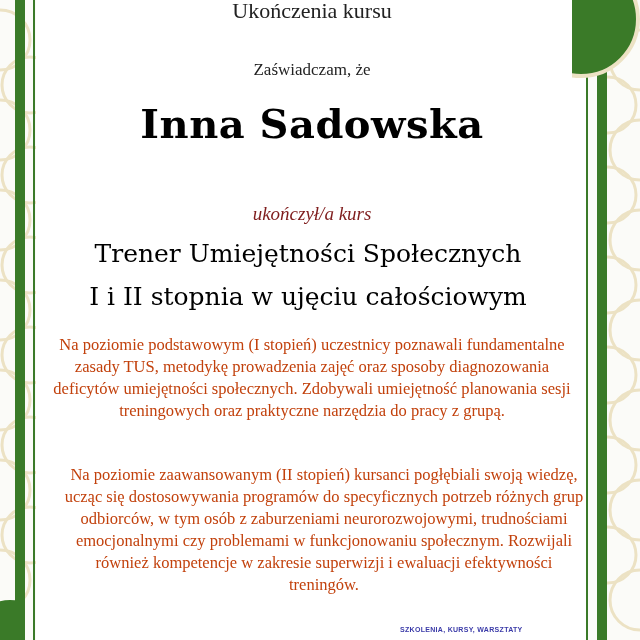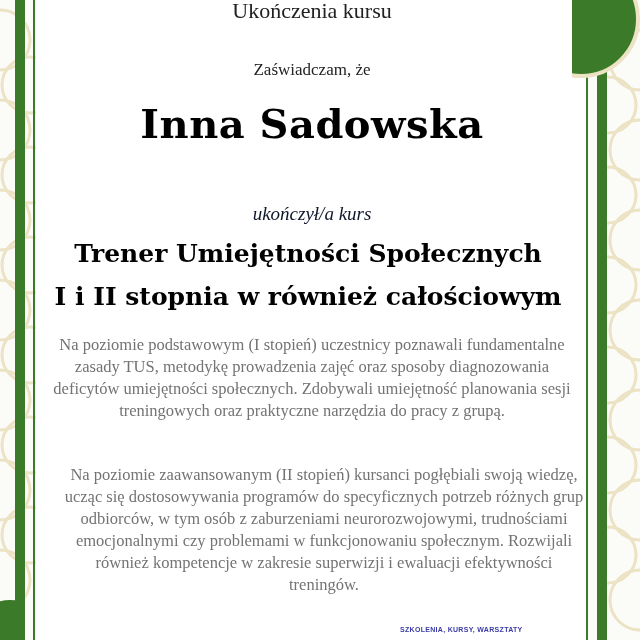--- a/index.html
+++ b/index.html
@@ -8,23 +8,23 @@
   .pattern.left { left:0; }
   .pattern.right { right:0; width:36px; }
   .bar { position:absolute; top:0; bottom:0; background:#3a7a28; }
   .paper { position:absolute; left:36px; right:52px; top:0; bottom:0; background:#ffffff; }
   .corner-tr { position:absolute; right:0; top:-40px; width:110px; height:110px; border-radius:50%; background:#3a7a28; border:4px solid #ece2c4; clip-path: inset(40px 0 0 50px); }
   .corner-bl { position:absolute; left:-30px; bottom:-40px; width:80px; height:80px; border-radius:50%; background:#3a7a28; clip-path: inset(0 30px 40px 30px); }
   .content { position:absolute; left:36px; right:52px; top:0; text-align:center; color:#1a1a1a; }
   .h-sub { position:absolute; top:-2px; left:0; right:0; font-family:"Liberation Serif", serif; font-size:22px; color:#222; }
   .cert-lead { position:absolute; top:60px; left:0; right:0; font-family:"Liberation Serif", serif; font-size:17px; color:#222; }
   .name { position:absolute; top:100px; left:0; right:0; font-family:"DejaVu Serif", serif; font-weight:bold; font-size:40px; color:#000; letter-spacing:0.5px; }
-  .completed { position:absolute; top:203px; left:0; right:0; font-family:"Liberation Serif", serif; font-style:italic; font-size:19px; color:#0f172a; }
-  .course { position:absolute; top:232px; left:0; right:8px; font-family:"DejaVu Serif", serif; font-weight:bold; font-size:25px; line-height:43px; color:#000; }
-  .para { position:absolute; left:0; right:0; font-family:"Liberation Serif", serif; font-size:16.5px; line-height:22px; color:#737373; }
+  .completed { position:absolute; top:203px; left:0; right:0; font-family:"Liberation Serif", serif; font-style:italic; font-size:19px; color:#7f1d1d; }
+  .course { position:absolute; top:232px; left:0; right:8px; font-family:"DejaVu Serif", serif; font-weight:normal; font-size:25px; line-height:43px; color:#000; }
+  .para { position:absolute; left:0; right:0; font-family:"Liberation Serif", serif; font-size:16.5px; line-height:22px; color:#c2410c; }
   .p1 { top:334px; }
   .p2 { top:464px;margin-left:24px; }
   .stamp { position:absolute; top:626px; left:400px; font-family:"Liberation Sans", sans-serif; font-size:7px; font-weight:bold; color:#3a3aa8; letter-spacing:0.3px; white-space:nowrap; }
 </style>
 </head>
 <body>
 
 <div class="pattern left">
   <svg width="40" height="640" viewBox="0 0 40 640">
     <g fill="none" stroke="#ece2c4" stroke-width="3">
@@ -74,19 +74,19 @@
 <div class="corner-tr"></div>
 <div class="corner-bl"></div>
 
 <div class="content">
   <div class="h-sub">Ukończenia kursu</div>
   <div class="cert-lead">Zaświadczam, że</div>
   <div class="name">Inna Sadowska</div>
   <div class="completed">ukończył/a kurs</div>
   <div class="course">
     <div>Trener Umiejętności Społecznych</div>
-    <div>I i II stopnia w również całościowym</div>
+    <div>I i II stopnia w ujęciu całościowym</div>
   </div>
   <div class="para p1" style="padding:0 8px;">Na poziomie podstawowym (I stopień) uczestnicy poznawali fundamentalne zasady TUS, metodykę prowadzenia zajęć oraz sposoby diagnozowania deficytów umiejętności społecznych. Zdobywali umiejętność planowania sesji treningowych oraz praktyczne narzędzia do pracy z grupą.</div>
   <div class="para p2" style="padding:0 4px;">Na poziomie zaawansowanym (II stopień) kursanci pogłębiali swoją wiedzę, ucząc się dostosowywania programów do specyficznych potrzeb różnych grup odbiorców, w tym osób z zaburzeniami neurorozwojowymi, trudnościami emocjonalnymi czy problemami w funkcjonowaniu społecznym. Rozwijali również kompetencje w zakresie superwizji i ewaluacji efektywności treningów.</div>
 </div>
 
 <div class="stamp">SZKOLENIA, KURSY, WARSZTATY</div>
 
 </body></html>

